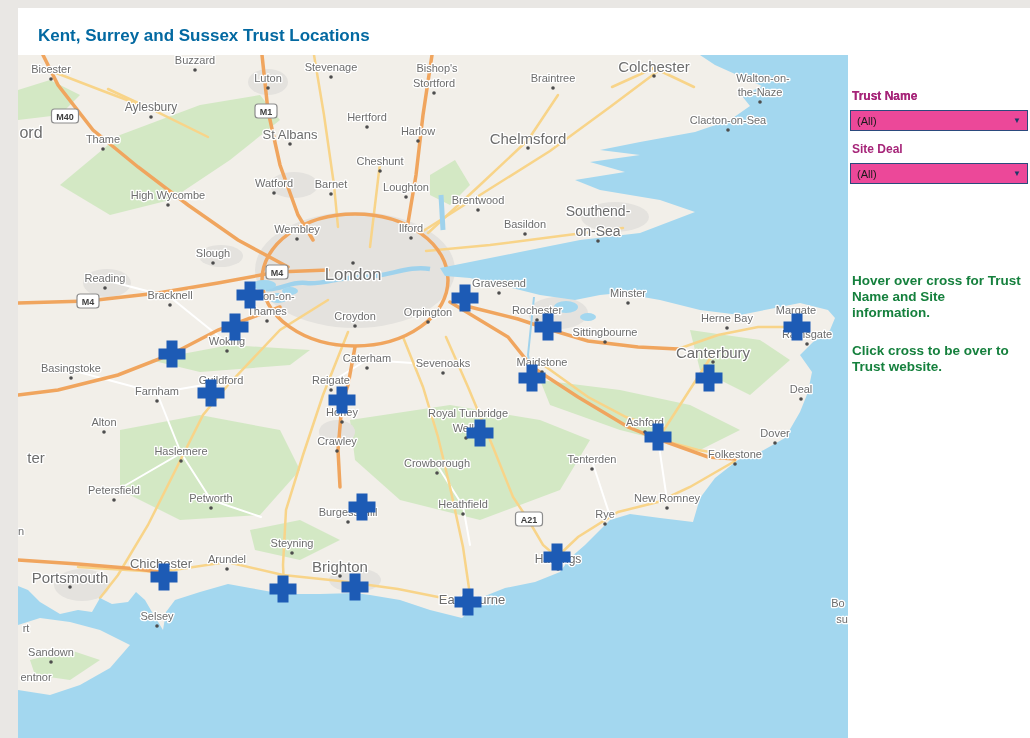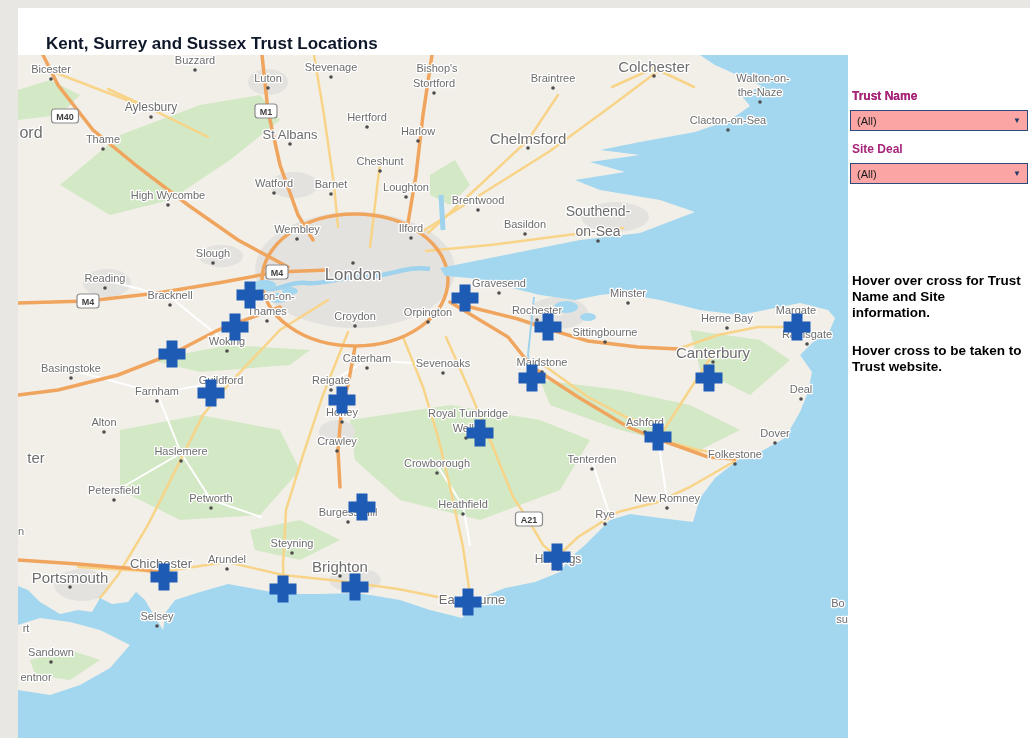--- a/index.html
+++ b/index.html
@@ -1,29 +1,29 @@
 <!DOCTYPE html>
 <html><head>
 <meta charset="utf-8">
 <style>
   html,body{margin:0;padding:0}
   body{width:1030px;height:738px;position:relative;overflow:hidden;
        background:#e9e7e4;font-family:"Liberation Sans",sans-serif}
   .panel{position:absolute;left:18px;top:8px;width:1012px;height:730px;background:#ffffff}
-  .title{position:absolute;left:30px;top:18px;margin:16px;font-size:17px;font-weight:bold;color:#0f172a}
+  .title{position:absolute;left:30px;top:18px;margin:8px;font-size:17px;font-weight:bold;color:#0369a1}
   .map{position:absolute;left:18px;top:55px;width:830px;height:683px;background:#f2efe9;overflow:hidden}
   .map svg{display:block}
   .sidebar{position:absolute;left:848px;top:55px;width:182px;height:683px;background:#ffffff}
   .filter-label{position:absolute;left:852px;font-size:12px;font-weight:bold;color:#a62579}
-  .dropdown{position:absolute;left:850px;width:164px;height:19px;background:#fca5a5;
+  .dropdown{position:absolute;left:850px;width:164px;height:19px;background:#ec4899;
             border:1.5px solid #2b4a7d;display:flex;align-items:center;justify-content:space-between;
             padding:0 6px;font-size:11px;color:#1a1a1a;box-sizing:content-box;cursor:pointer}
   .dd-arrow{color:#1c3a68;font-size:8px;line-height:1}
   .instr{position:absolute;left:852px;width:172px;margin:0;font-size:13.5px;line-height:16px;
-         font-weight:bold;color:#000000}
+         font-weight:bold;color:#15803d}
   
   .lbl{fill:#6d6d6d;stroke:#ffffff;stroke-width:2.6px;paint-order:stroke;stroke-linejoin:round;
        text-anchor:middle;dominant-baseline:central;font-family:"Liberation Sans",sans-serif}
   .dot{fill:#4d4d4d}
   .cross{fill:#1d5bb5}
   .badge-r{fill:#ffffff;stroke:#8c8c8c;stroke-width:1.2}
   .badge-t{fill:#3f3f3f;font-size:9px;font-weight:bold;text-anchor:middle;dominant-baseline:central;
            font-family:"Liberation Sans",sans-serif}
   .road-o{stroke:#f0a55e;stroke-width:3.5;fill:none;stroke-linecap:round}
   .road-y{stroke:#f8d489;stroke-width:2.5;fill:none;stroke-linecap:round}
@@ -345,13 +345,13 @@
   <span class="dd-arrow">▼</span>
 </div>
 
 <div class="filter-label" style="top:142px">Site Deal</div>
 <div class="dropdown" style="top:163px">
   <span>(All)</span>
   <span class="dd-arrow">▼</span>
 </div>
 
 <p class="instr" style="top:273px">Hover over cross for Trust Name and Site information.</p>
-<p class="instr" style="top:343px">Hover cross to be taken to Trust website.</p>
+<p class="instr" style="top:343px">Click cross to be over to Trust website.</p>
 
 </body></html>

